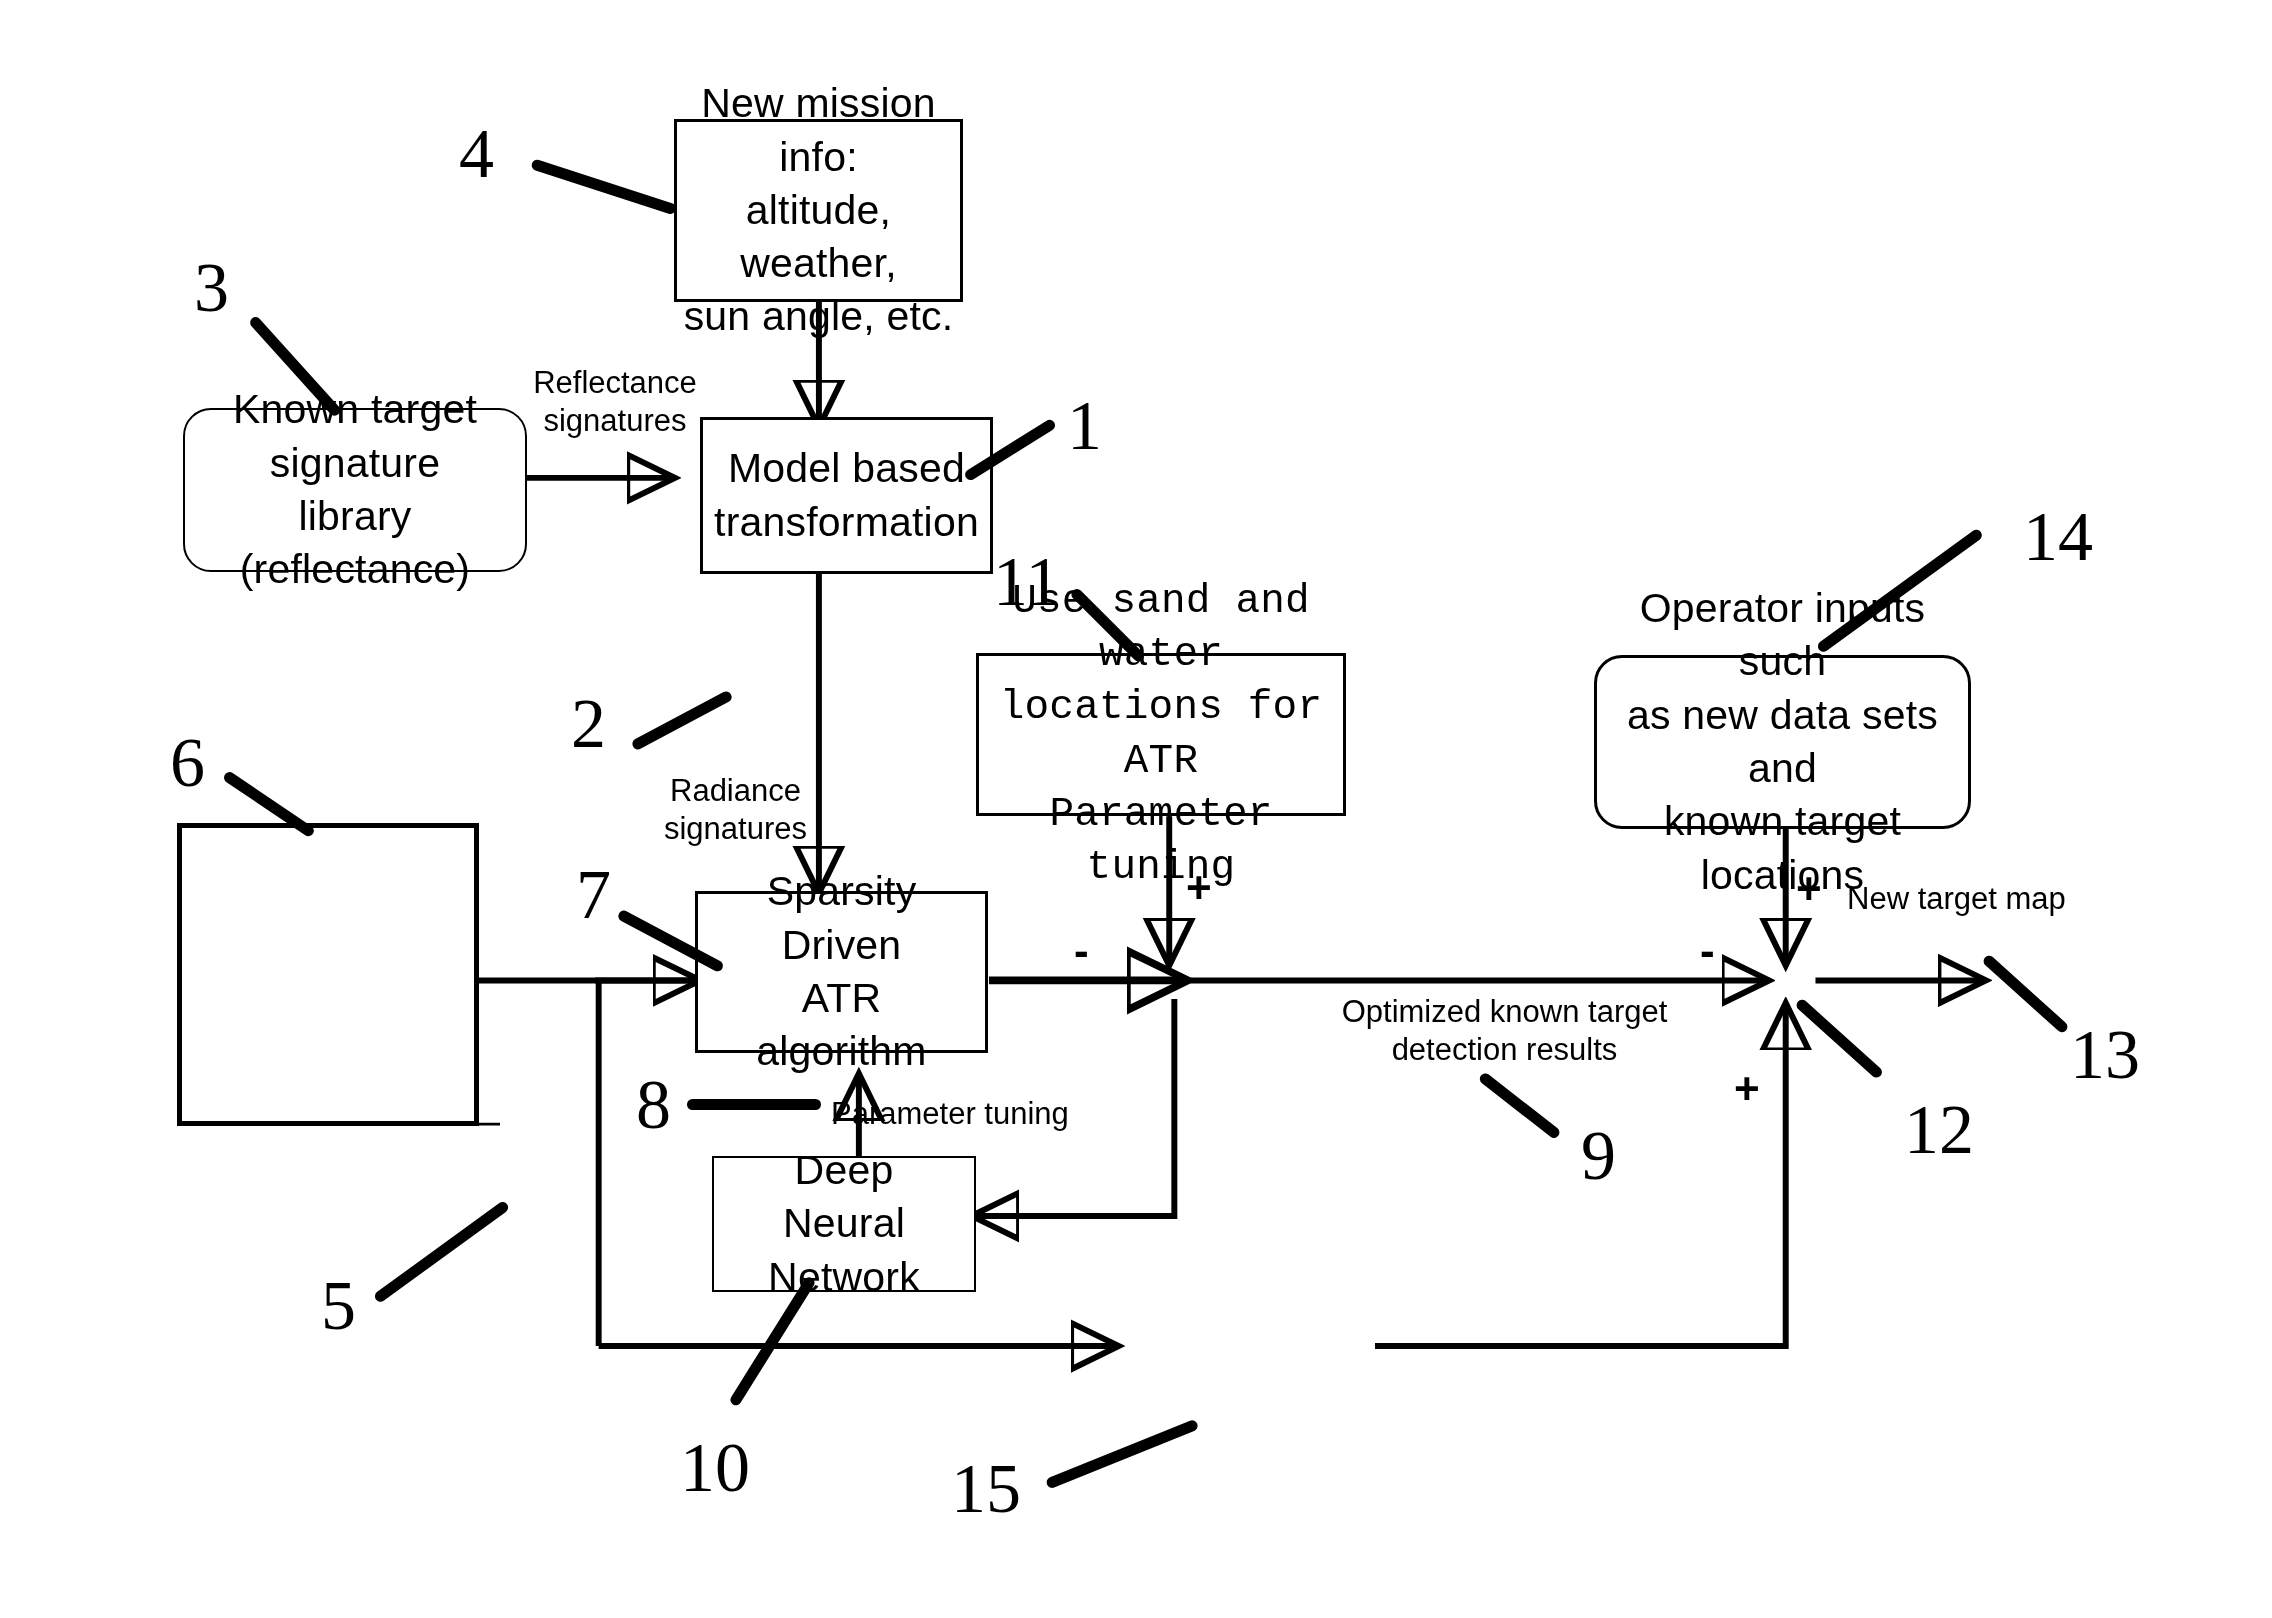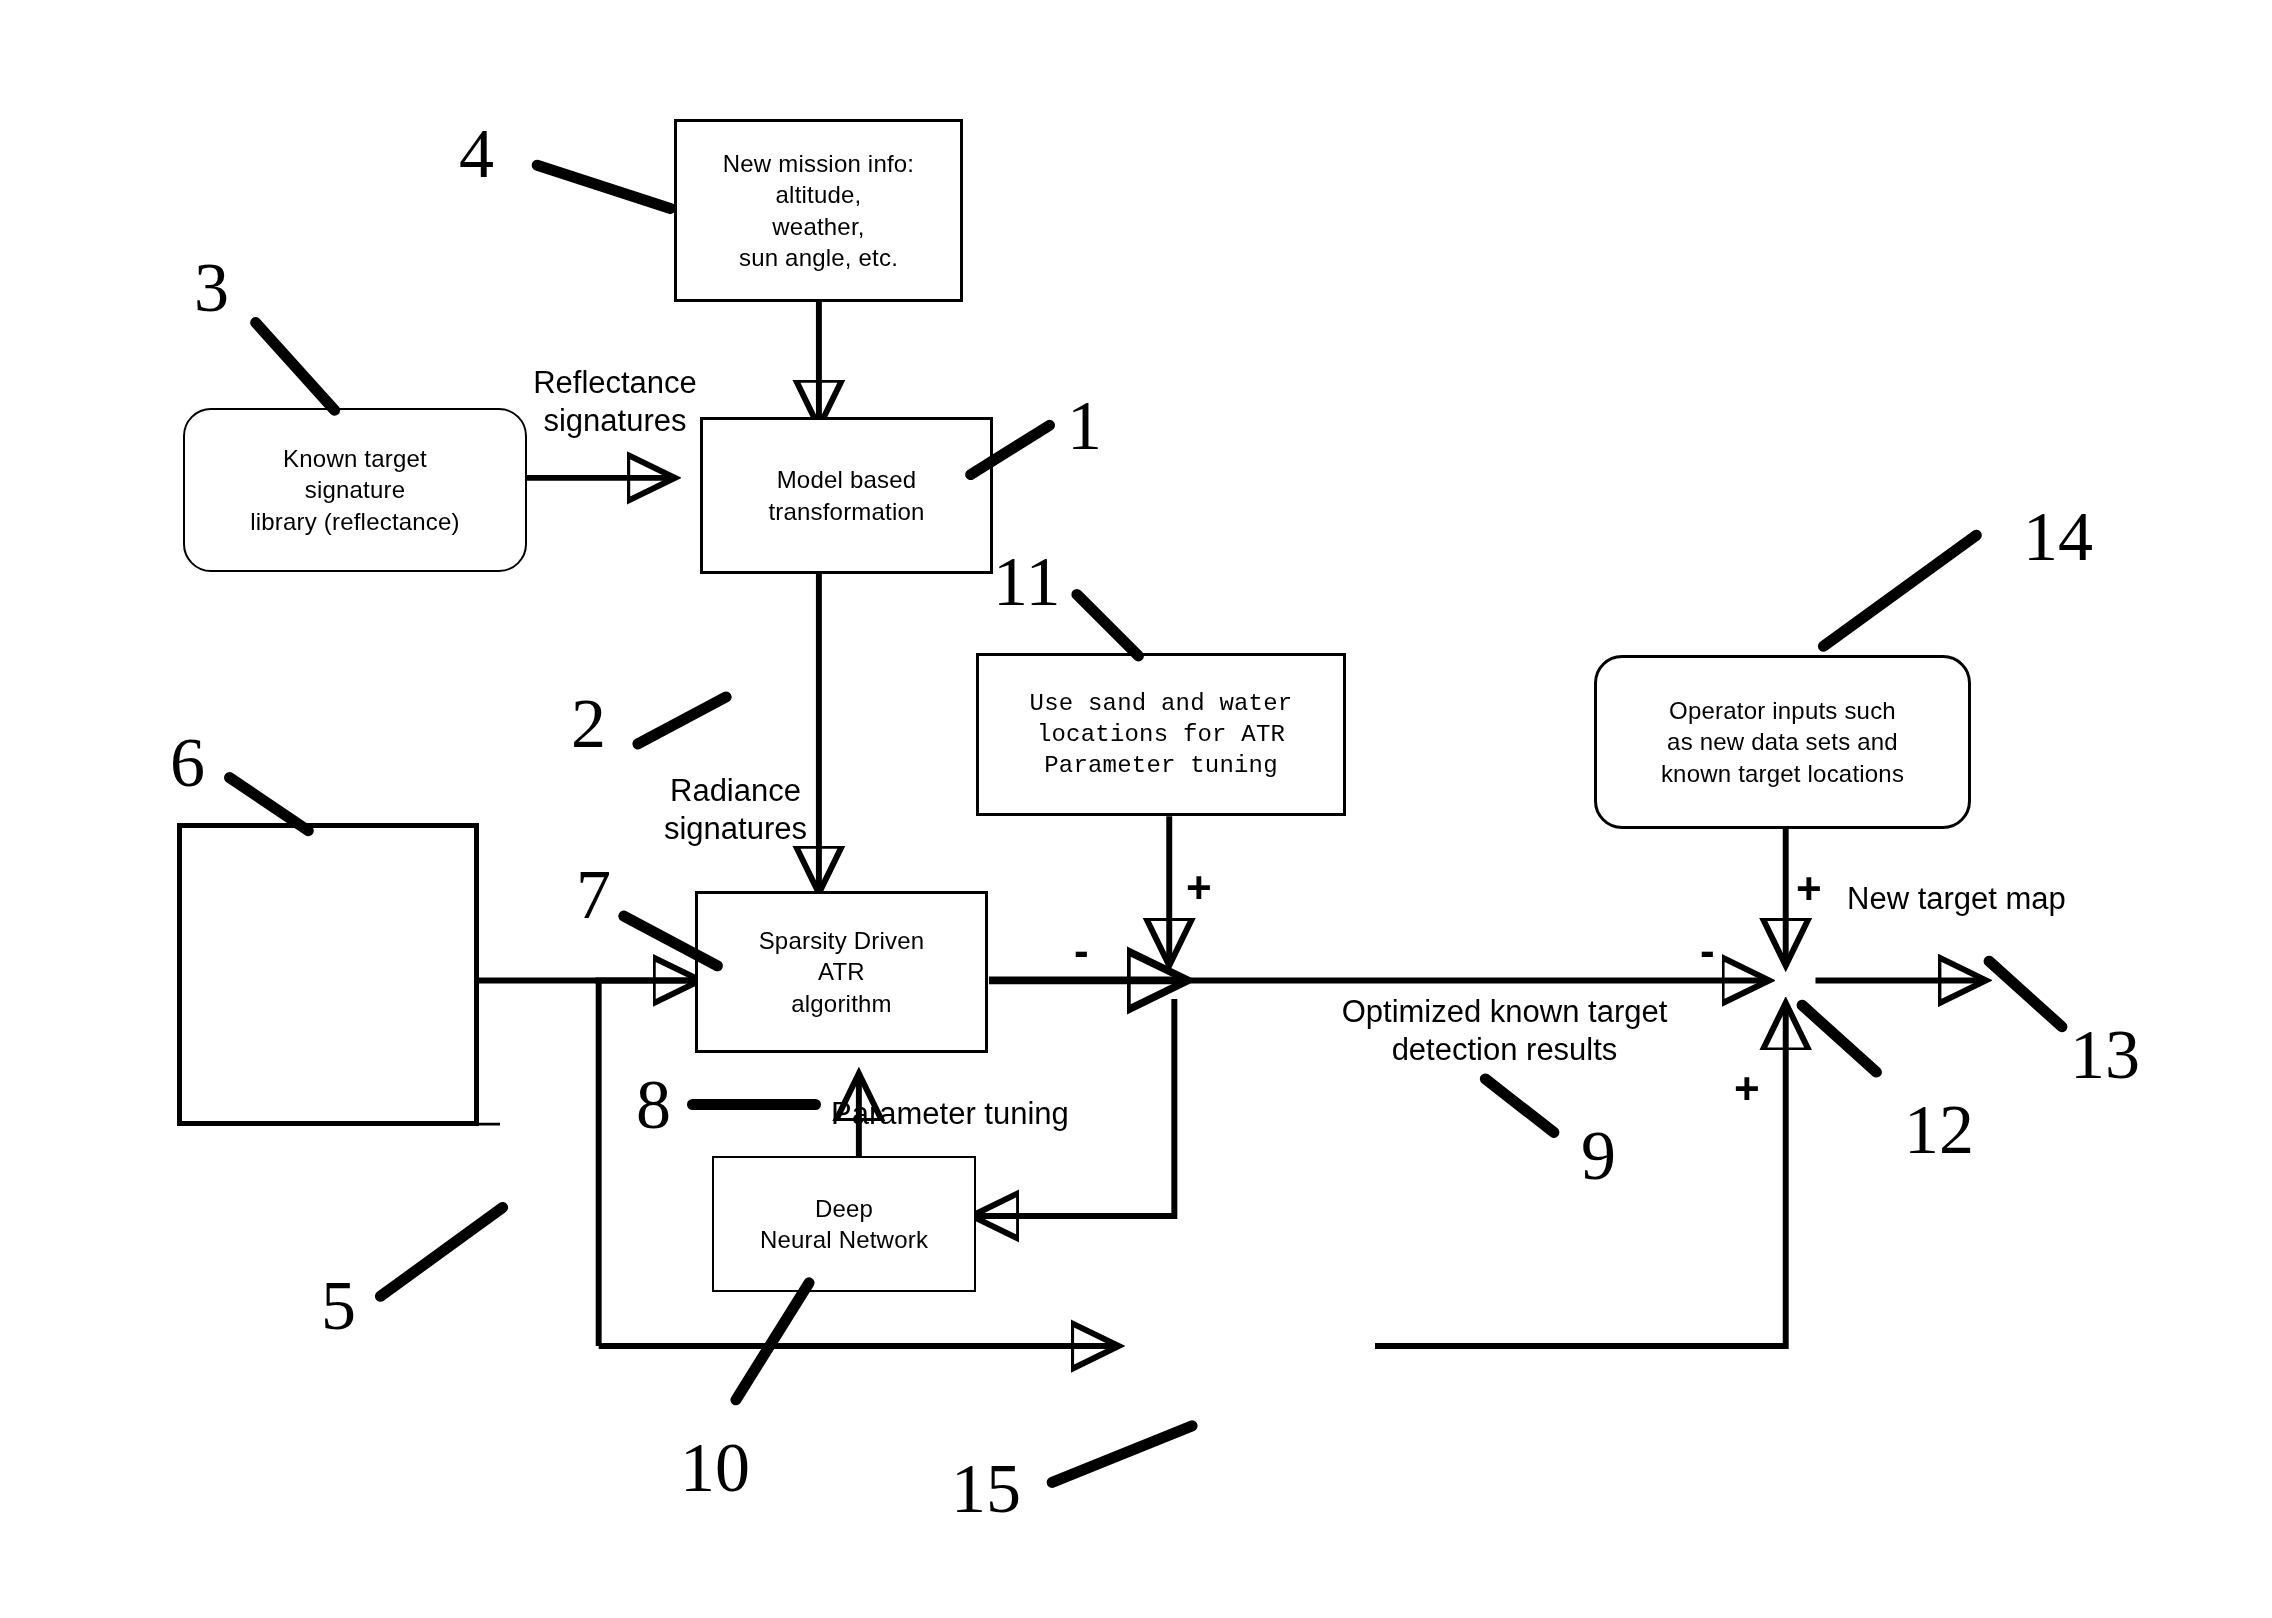--- a/index.html
+++ b/index.html
@@ -18,21 +18,21 @@
   .box{
     position:absolute;
     box-sizing:border-box;
     border:3.4px solid #000;
     background:#fff;
     display:flex;
     align-items:center;
     justify-content:center;
     text-align:center;
     line-height:1.30;
-    font-size:24px;
+    font-size:41px;
     letter-spacing:0.2px;
     white-space:pre-line;
     padding:1.7px 5.1px;
   }
   .box.thin{border-width:2.6px;}
   .box.thick{border-width:5.1px;}
 
   
   .lbl{
     position:absolute;

